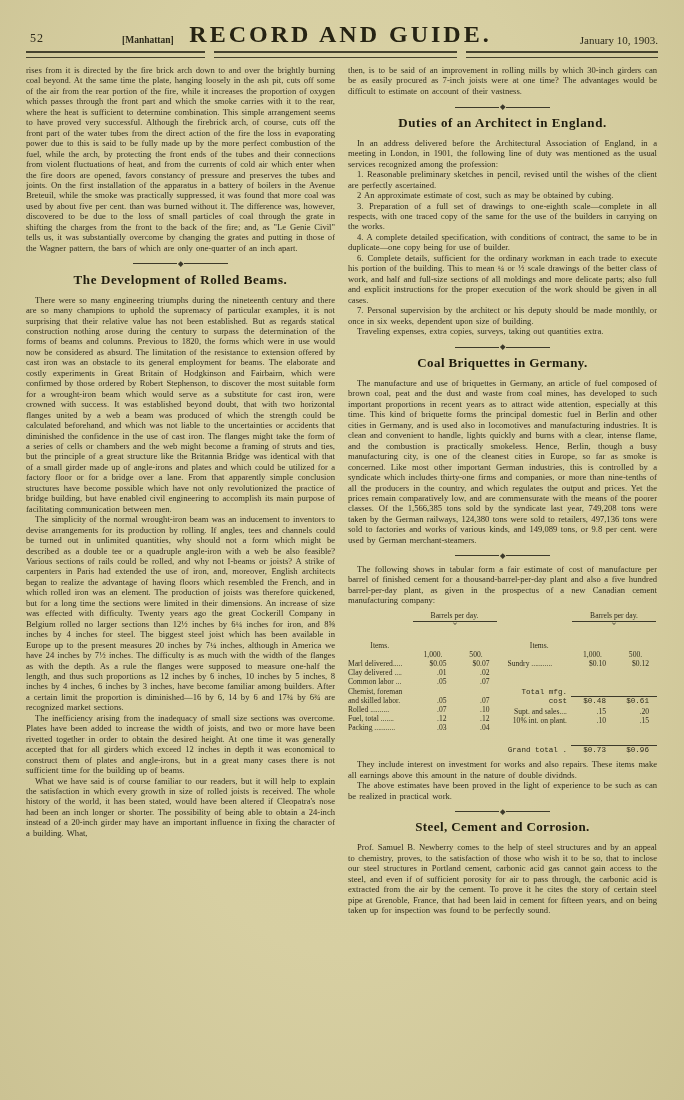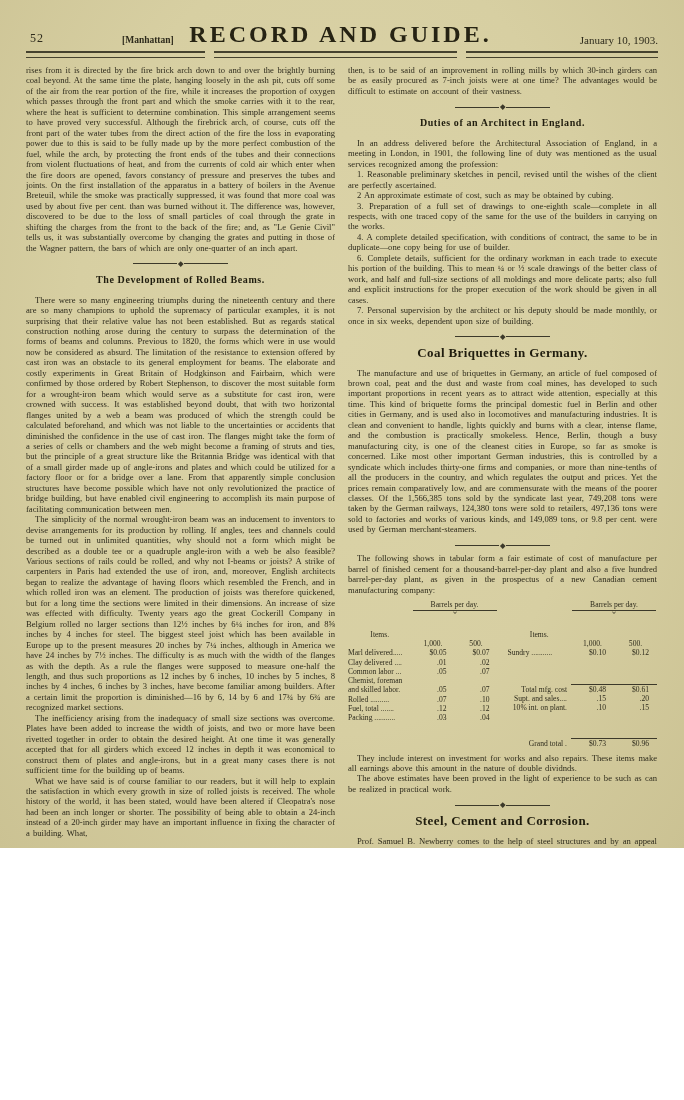--- a/index.html
+++ b/index.html
@@ -1,18 +1,18 @@
 <!DOCTYPE html>
 <html><head>
 <meta charset="utf-8">
 <style>
   html,body{margin:0;padding:0;}
   .page{
     position:relative;
-    width:684px;height:848px;
+    width:684px;height:1100px;
     background:radial-gradient(ellipse at 50% 40%, #dbd3a8 0%, #d7cfa2 55%, #cbc293 100%);
     font-family:"Liberation Serif","DejaVu Serif",serif;
     color:#2e2b1c;
     overflow:hidden;
     box-sizing:border-box;
   }
   
   .hdr{position:relative;height:26px;margin:22px 26px 0 26px;}
   .hdr .pageno{position:absolute;left:4px;bottom:2px;font-size:12px;letter-spacing:1px;}
   .hdr .edition{position:absolute;left:96px;bottom:3px;font-size:9.5px;font-weight:bold;}
@@ -27,21 +27,21 @@
   
   .cols{display:flex;gap:13px;padding:7px 26px 0 26px;}
   .col{width:309px;height:1040px;overflow:hidden;}
   p.body{
     margin:0;font-size:8.6px;line-height:10.45px;text-align:justify;
     text-indent:9px;word-spacing:1px;
   }
   p.body.noindent{text-indent:0;}
   .art-title{
     text-align:center;font-weight:bold;color:#201d0e;
-    font-size:10px;letter-spacing:.6px;margin:6px 0 7px 0;line-height:16px;
+    font-size:13px;letter-spacing:.6px;margin:6px 0 7px 0;line-height:16px;
   }
   .art-title.small{font-size:13px;letter-spacing:.4px;}
   .divider{display:flex;align-items:center;justify-content:center;margin:9px 0 6px 0;}
   .divider .line{width:44px;border-top:1px solid #3c392a;}
   .divider .diamond{width:3.5px;height:3.5px;background:#3c392a;transform:rotate(45deg);margin:0 2px;}
   
   .ctable{display:flex;gap:10px;margin:5px 0 4px 0;font-size:7.6px;line-height:9.2px;}
   .ctable .half{flex:1;}
   .thead .toprow{display:flex;}
   .thead .items-h{flex:1;text-align:center;align-self:flex-end;margin-top:30px;}
@@ -50,21 +50,21 @@
   .brace::after{content:"";position:absolute;left:50%;top:-1px;width:3px;height:3px;
     border-right:1px solid #3c392a;border-bottom:1px solid #3c392a;
     transform:translateX(-50%) rotate(45deg) scale(.65);}
   .subcols{display:flex;width:86px;margin-left:auto;}
   .subcols span{width:43px;text-align:center;}
   .trow{display:flex;align-items:flex-end;}
   .trow .lbl{flex:1;white-space:pre-line;}
   .trow .v{width:43px;text-align:right;padding-right:8px;box-sizing:border-box;}
   .trow.rule-above .v{border-top:1px solid #3c392a;}
   .trow.r-label .lbl{text-align:right;padding-right:4px;}
-  .trow.gap{margin-top:26px;}
+  .trow.gap{margin-top:20px;font-family:Liberation Mono, monospace;}
   .list-note{margin-top:0;}
 </style>
 </head>
 <body>
 
 <div class="page">
 
   <div class="hdr">
     <span class="pageno">52</span>
     <span class="edition">[Manhattan]</span>
@@ -105,20 +105,21 @@
       </div>
 
       <h2 class="art-title">Duties of an Architect in England.</h2>
       <p class="body">In an address delivered before the Architectural Association of England, in a meeting in London, in 1901, the following line of duty was mentioned as the usual services recognized among the profession:</p>
       <p class="body">1. Reasonable preliminary sketches in pencil, revised until the wishes of the client are perfectly ascertained.</p>
       <p class="body">2  An approximate estimate of cost, such as may be obtained by cubing.</p>
       <p class="body">3. Preparation of a full set of drawings to one-eighth scale—complete in all respects, with one traced copy of the same for the use of the builders in carrying on the works.</p>
       <p class="body">4. A complete detailed specification, with conditions of contract, the same to be in duplicate—one copy being for use of builder.</p>
       <p class="body">6. Complete details, sufficient for the ordinary workman in each trade to execute his portion of the building.  This to mean ¼ or ½ scale drawings of the better class of work, and half and full-size sections of all moldings and more delicate parts; also full and explicit instructions for the proper execution of the work should be given in all cases.</p>
       <p class="body">7. Personal supervision by the architect or his deputy should be made monthly, or once in six weeks, dependent upon size of building.</p>
+      <p class="body list-note">Traveling expenses, extra copies, surveys, taking out quantities extra.</p>
 
       <div class="divider">
         <span class="line"></span>
         <span class="diamond"></span>
         <span class="line"></span>
       </div>
 
       <h2 class="art-title small">Coal Briquettes in Germany.</h2>
       <p class="body">The manufacture and use of briquettes in Germany, an article of fuel composed of brown coal, peat and the dust and waste from coal mines, has developed to such important proportions in recent years as to attract wide attention, especially at this time. This kind of briquette forms the principal domestic fuel in Berlin and other cities in Germany, and is used also in locomotives and manufacturing industries.  It is clean and convenient to handle, lights quickly and burns with a clear, intense flame, and the combustion is practically smokeless.  Hence, Berlin, though a busy manufacturing city, is one of the cleanest cities in Europe, so far as smoke is concerned.  Like most other important German industries, this is controlled by a syndicate which includes thirty-one firms and companies, or more than nine-tenths of all the producers in the country, and which regulates the output and prices.  Yet the prices remain comparatively low, and are commensurate with the means of the poorer classes.  Of the 1,566,385 tons sold by the syndicate last year, 749,208 tons were taken by the German railways, 124,380 tons were sold to retailers, 497,136 tons were sold to factories and works of various kinds, and 149,089 tons, or 9.8 per cent. were used by German merchant-steamers.</p>
 

